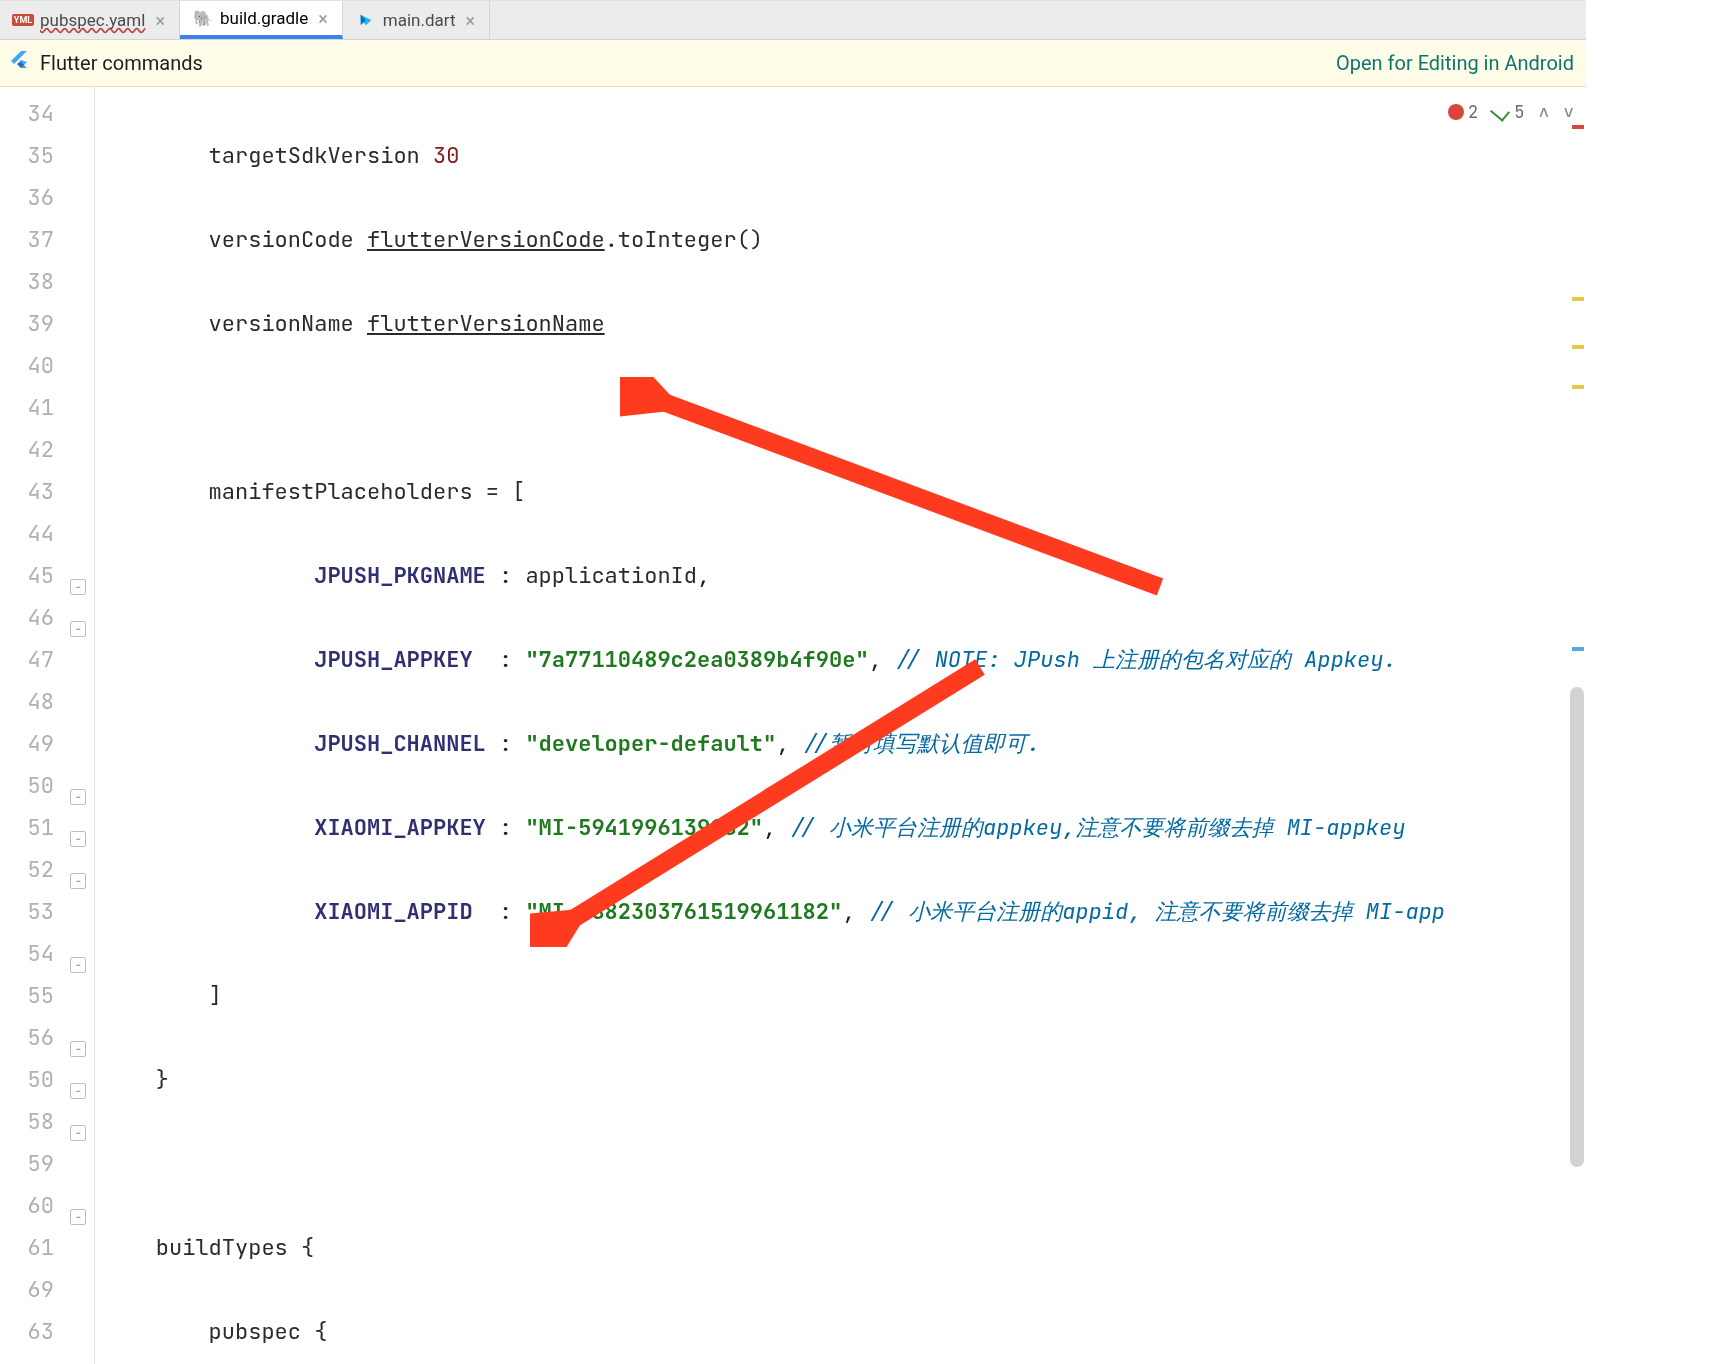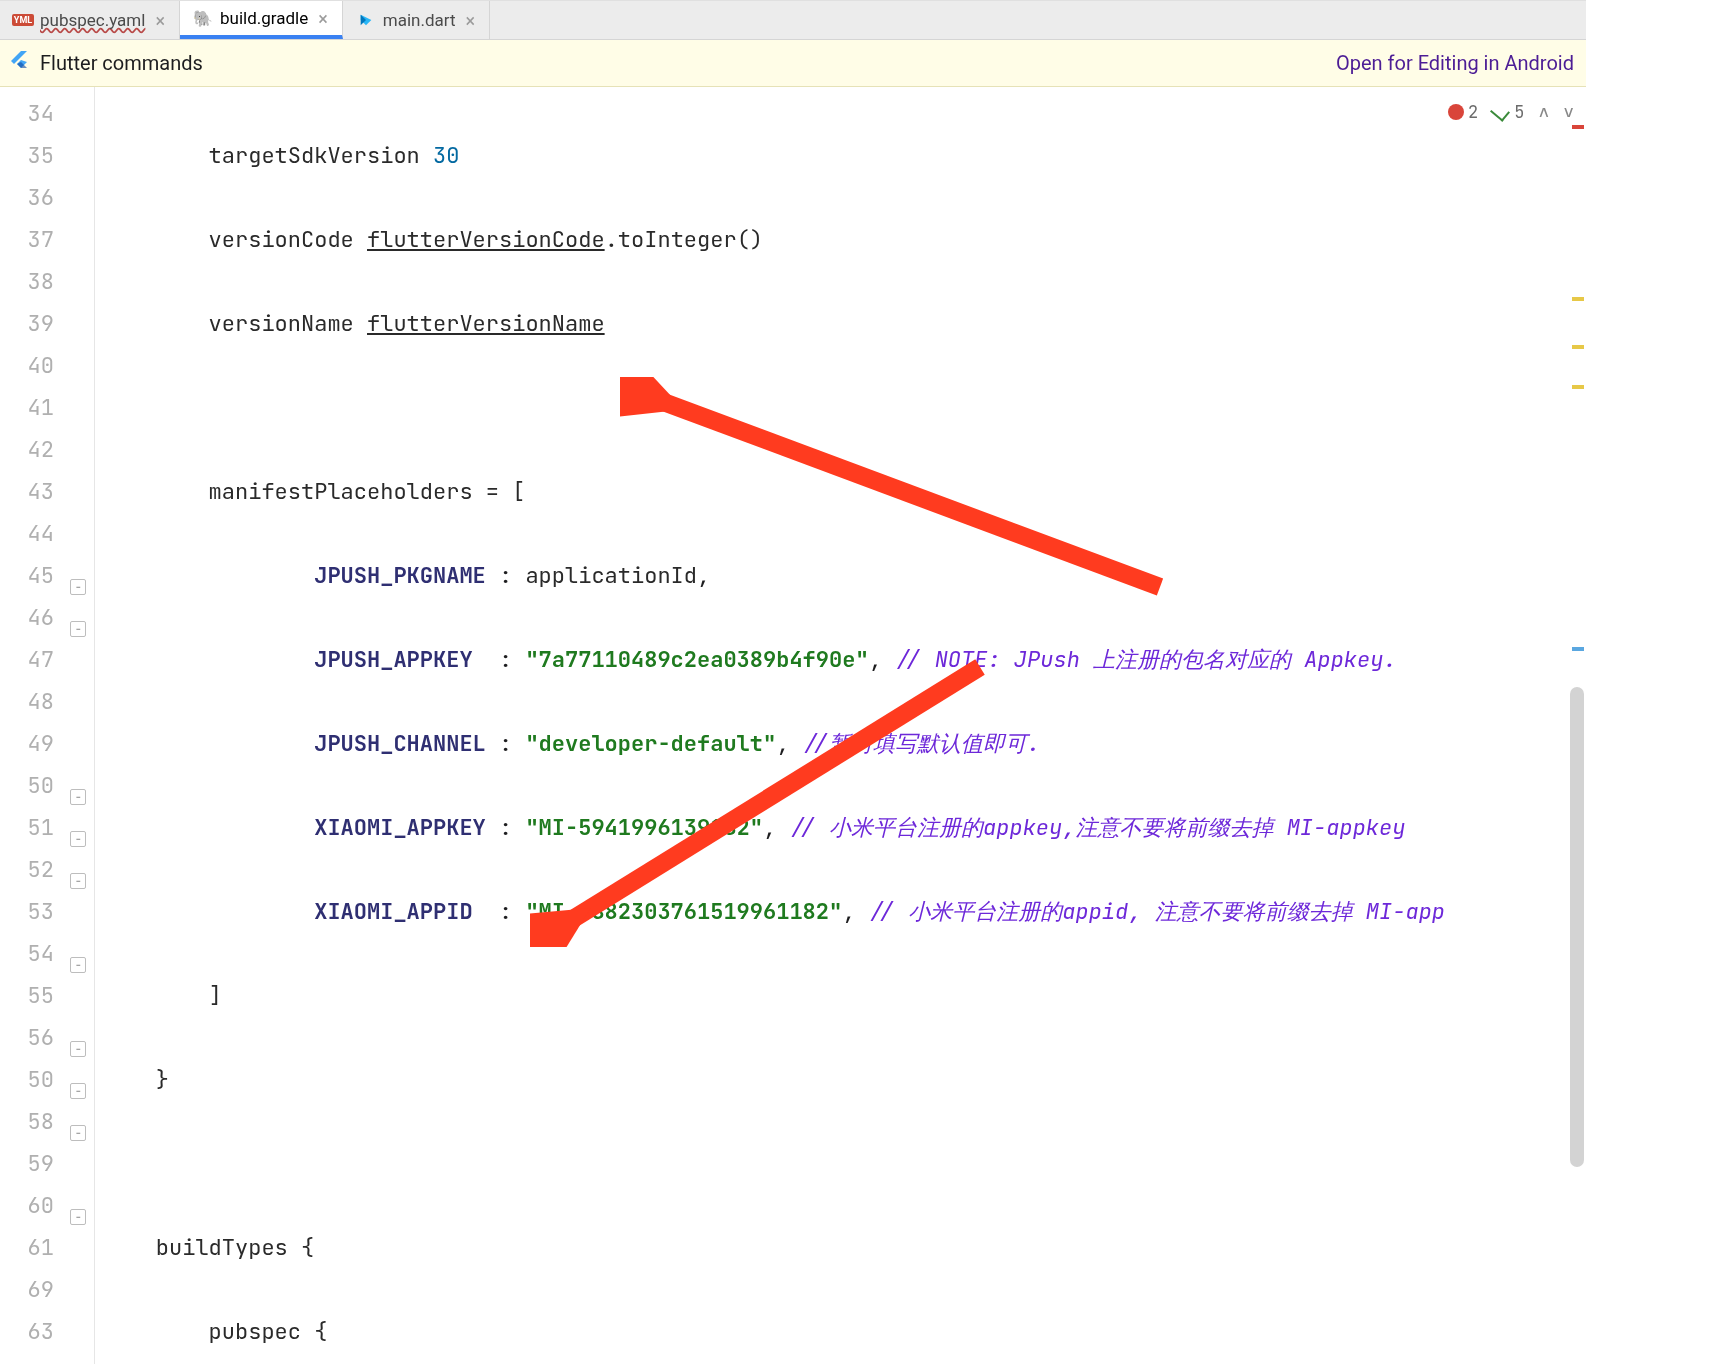--- a/index.html
+++ b/index.html
@@ -11,34 +11,34 @@
   .tab .close{color:#9b9b9b;font-size:18px;margin-left:2px;}
   .tab .icon{width:18px;height:18px;display:flex;align-items:center;justify-content:center;}
   .yml-badge{font-size:9px;font-weight:700;color:#fff;background:#cc4b37;padding:1px 2px;border-radius:2px;}
   .grad-icon{font-size:16px;color:#6eb34d;}
   .dart-icon svg{width:16px;height:16px;}
   .redund{text-decoration:underline wavy #b94a48;text-decoration-skip-ink:none;}
   
   .banner{display:flex;align-items:center;justify-content:space-between;height:46px;padding:0 12px 0 8px;background:#fffde7;border-bottom:1px solid #e6e2b7;font-size:20px;}
   .banner .left{display:flex;align-items:center;gap:8px;}
   .flutter-logo svg{width:24px;height:24px;}
-  .banner .right{color:#4c1d95;cursor:pointer;margin-left:15px;}
+  .banner .right{color:#0f766e;cursor:pointer;margin-left:15px;}
   
   .editor{display:flex;height:calc(100% - 38px - 46px);position:relative;background:#fff;font-family:'JetBrains Mono',Menlo,Consolas,monospace;font-size:22px;line-height:42px;}
   .gutter{width:64px;text-align:right;color:#b0b0b0;background:#fff;padding-top:6px;user-select:none;}
   .gutter div{padding-right:10px;height:42px;}
   .fold{width:30px;border-right:1px solid #e6e6e6;position:relative;}
   .fold .mark{position:absolute;left:6px;width:14px;height:14px;border:1px solid #bdbdbd;background:#fff;border-radius:2px;display:flex;align-items:center;justify-content:center;font-size:12px;color:#888;line-height:1;}
   .code{flex:1;padding-top:6px;white-space:pre;position:relative;overflow:hidden;}
   .code-line{height:42px;padding-left:8px;}
   .str{color:#1f7a1f;font-weight:600;}
-  .num{color:#0369a1;}
+  .num{color:#7f1d1d;}
   .ident{color:#2a2a2a;}
   .key{color:#2f2f72;font-weight:600;}
-  .cmt{color:#6d28d9;font-style:italic;}
+  .cmt{color:#0369a1;font-style:italic;}
   .under{text-decoration:underline;}
   
   .indic{position:absolute;top:4px;right:12px;display:flex;align-items:center;gap:14px;font-size:17px;color:#6b6b6b;z-index:3;}
   .indic .err::before{content:'';display:inline-block;width:16px;height:16px;background:#d9453a;border-radius:50%;margin-right:4px;vertical-align:-2px;}
   .indic .warn::before{content:'';display:inline-block;width:14px;height:10px;border-bottom:2px solid #3a8a3a;border-right:2px solid #3a8a3a;transform:rotate(40deg);margin-right:6px;}
   .indic .chev{color:#888;font-size:18px;cursor:pointer;}
   
   .rmargin{position:absolute;right:0;top:0;bottom:0;width:18px;}
   .rmargin .m{position:absolute;right:2px;width:12px;height:4px;}
   .m.red{background:#d9453a;}

